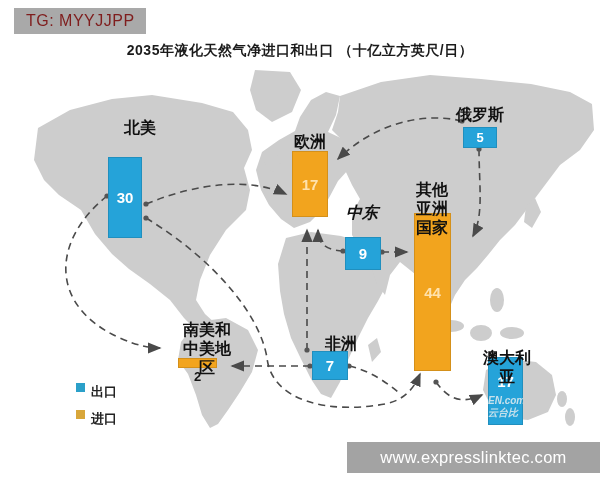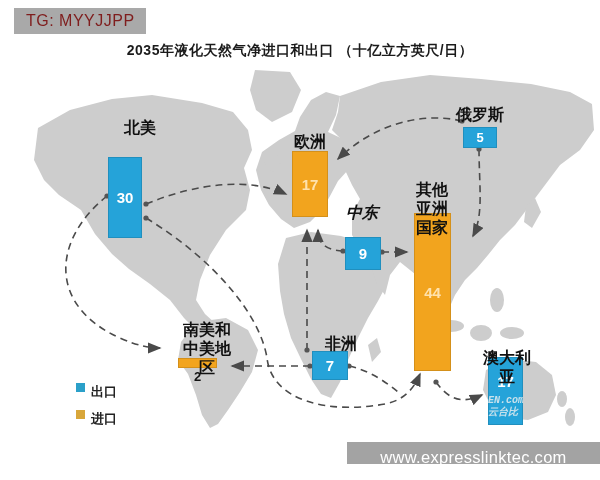--- a/index.html
+++ b/index.html
@@ -54,27 +54,27 @@
   .legend{position:absolute;left:76px;top:383px;}
   .legend-item{display:flex;align-items:flex-start;margin-bottom:9px;}
   .legend-swatch{width:9px;height:9px;margin-right:6px;}
   .legend-swatch.export{background:#2ba0c9;}
   .legend-swatch.import{background:#d8a63a;}
   .legend-label{font-size:13px;color:#222;font-weight:bold;}
   
   .watermark{
     position:absolute;left:488px;top:395px;width:35px;height:30px;overflow:hidden;
     color:rgba(240,240,240,.8);font-weight:bold;font-style:italic;
-    font-size:10px;line-height:12px;pointer-events:none;white-space:nowrap;font-family:Liberation Mono, monospace;
+    font-size:10px;line-height:12px;pointer-events:none;white-space:nowrap;
   }
   
   .footer-bar{
-    position:absolute;left:347px;top:442px;width:253px;height:22px;
+    position:absolute;left:347px;top:442px;width:253px;height:31px;
     background:#a3a3a3;color:#fff;font-size:16.5px;line-height:31px;
-    text-align:center;letter-spacing:.3px;text-decoration:underline;
+    text-align:center;letter-spacing:.3px;
   }
 </style>
 </head>
 <body>
 
 <div class="stage">
 
   <svg class="layer" width="600" height="480">
     <g fill="#cdcdcd" stroke="none">
       <path d="M38,128 L70,110 L112,99 L152,95 L202,103 L233,112 L248,130 L252,150 L244,168 L250,190 L246,210 L226,230 L210,255 L200,280 L196,300 L205,314 L216,324 L211,333 L196,330 L184,318 L170,300 L150,284 L129,269 L112,254 L95,234 L81,210 L59,195 L44,180 L34,160 Z"></path>

